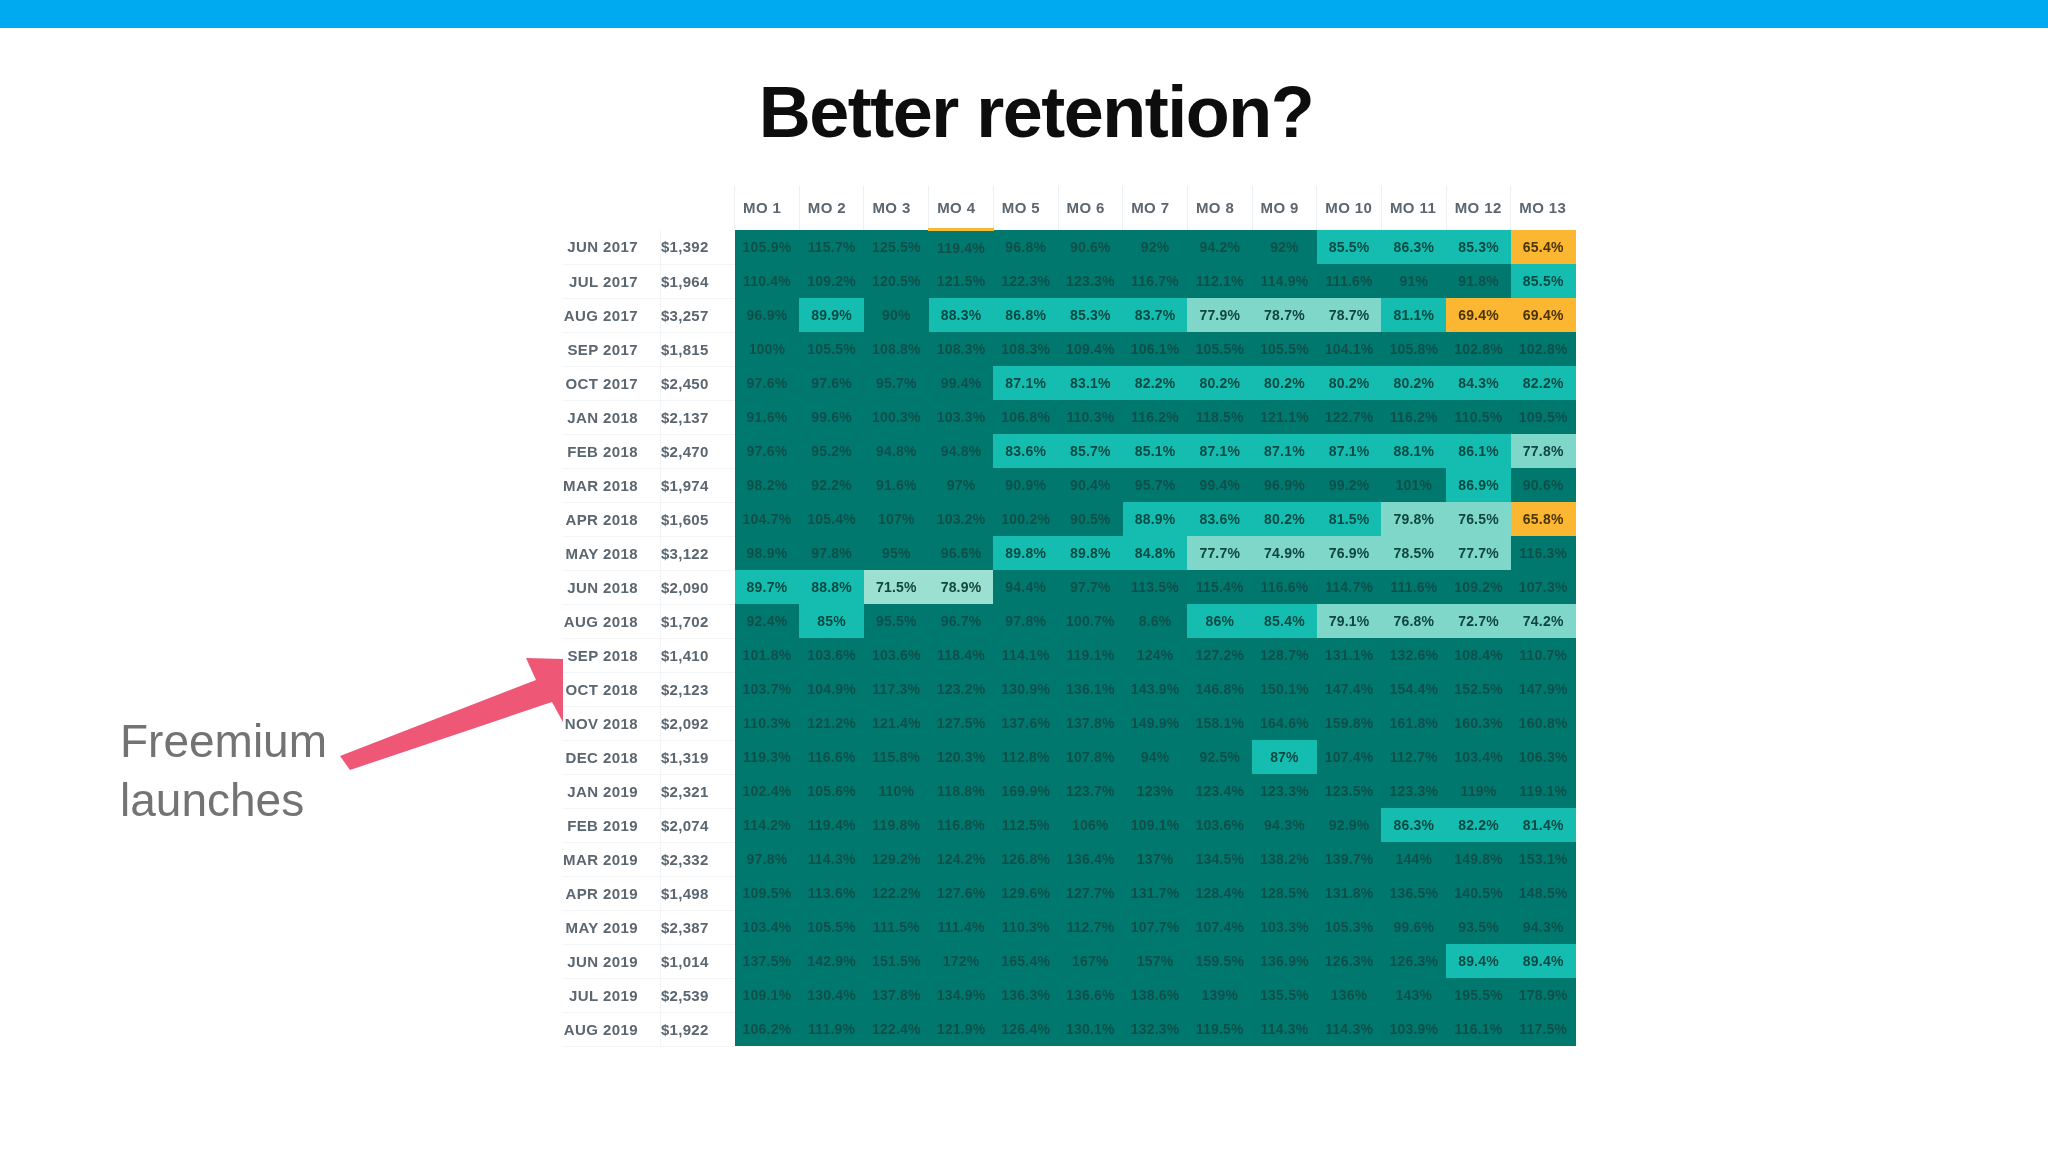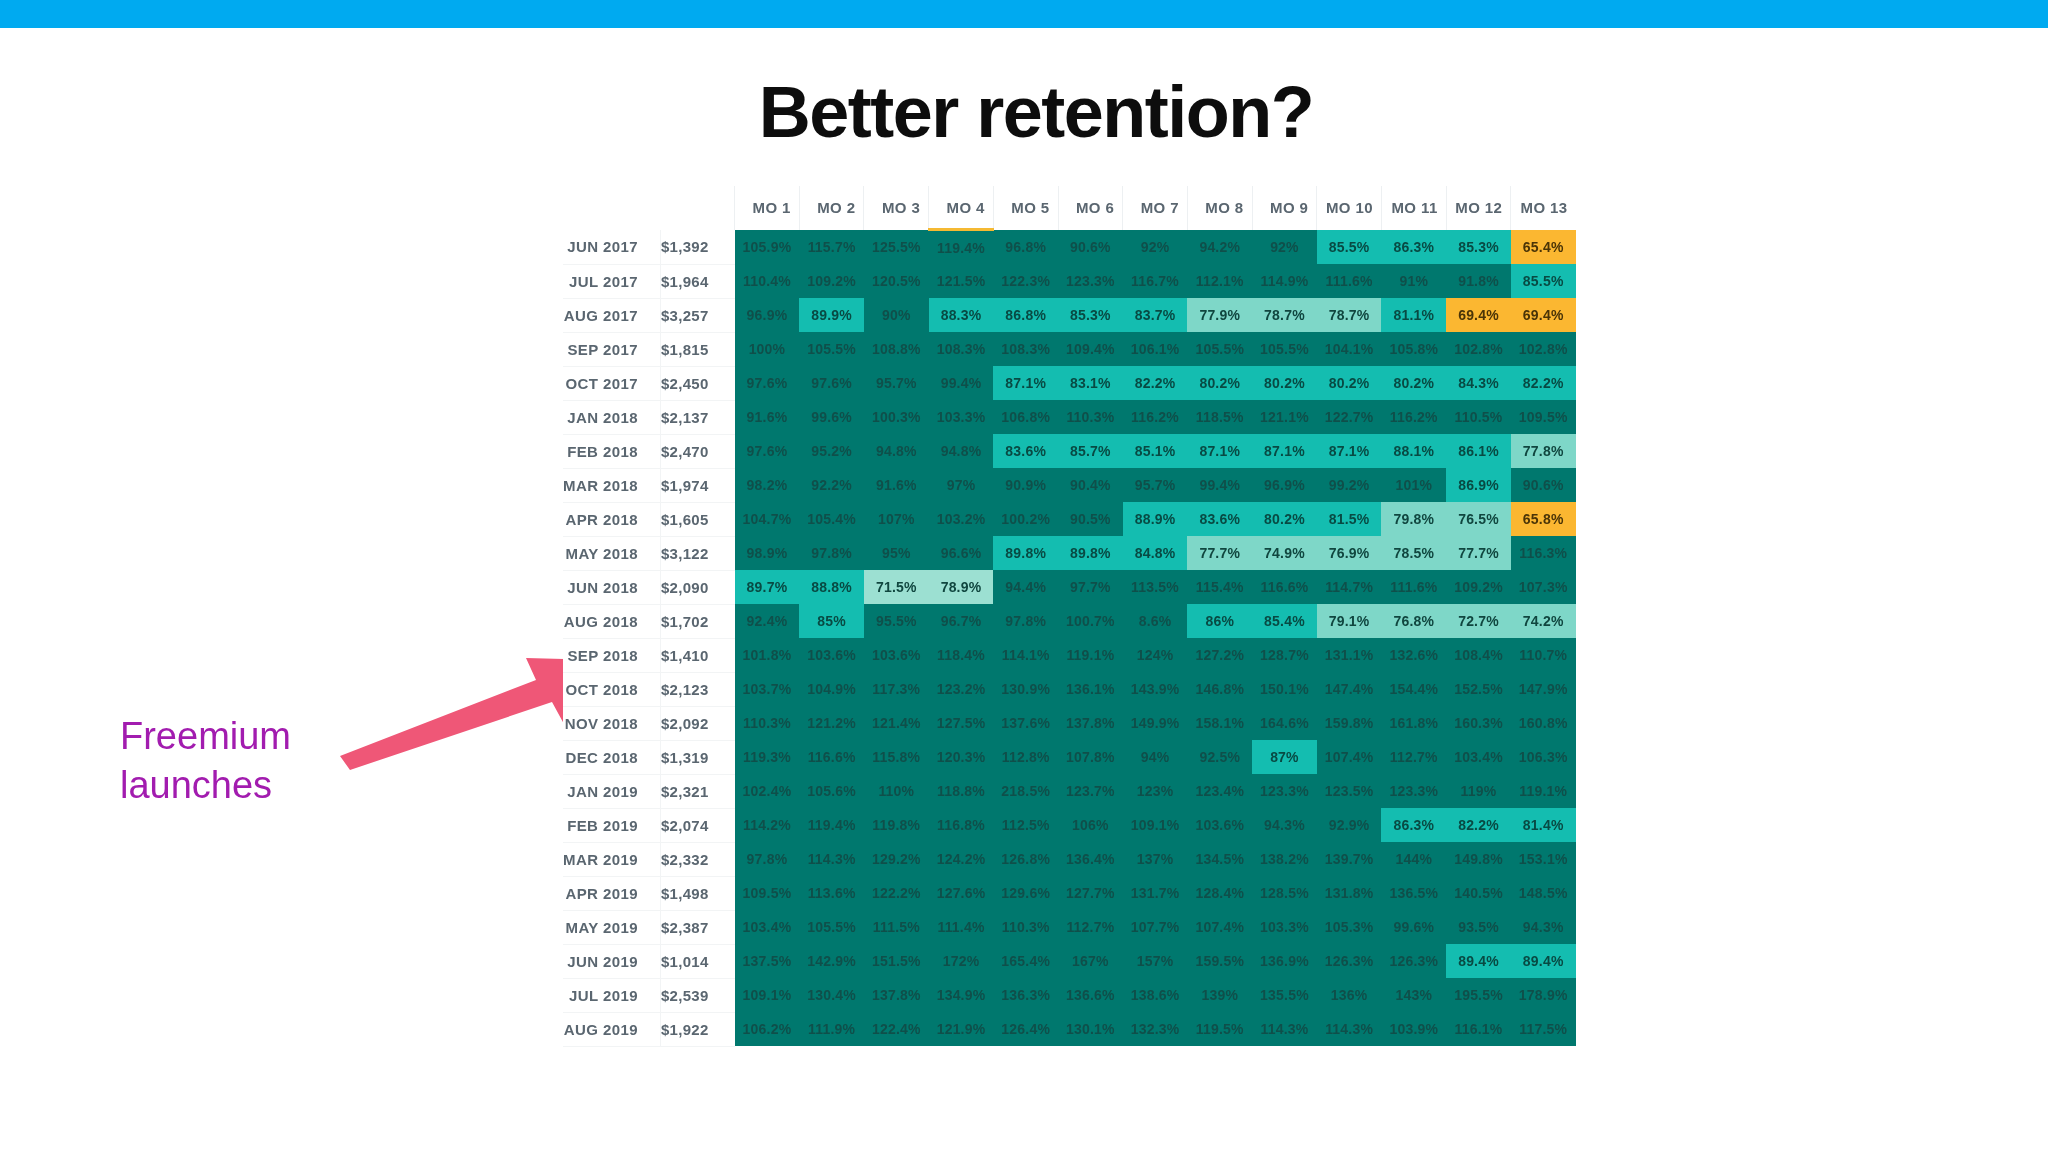--- a/index.html
+++ b/index.html
@@ -17,35 +17,35 @@
   #title{
     position:absolute;left:12px;top:76px;width:2048px;
     text-align:center;
     font-size:72px;font-weight:bold;color:#0d0d0d;
     letter-spacing:-1.5px;
     line-height:1;
   }
   
   #annotation{
     position:absolute;left:120px;top:712px;width:420px;
-    font-size:38px;line-height:1.28;color:#a21caf;
+    font-size:46px;line-height:1.28;color:#737373;
     font-weight:400;
   }
   #arrow{
     position:absolute;left:340px;top:650px;width:270px;height:120px;
   }
   
   #table-wrap{
     position:absolute;left:563px;top:186px;
   }
   table{border-collapse:collapse;}
   th.colhead{
     font-size:15px;font-weight:bold;color:#5a6670;
     letter-spacing:.4px;
-    text-align:right;
+    text-align:left;
     height:42px;
     width:47px;
     background:#ffffff;
     border-left:1px solid #edf0f2;
     vertical-align:middle;
     padding:0 8px;
   }
   th.colhead.accent{border-bottom:3px solid #f5b932;}
   th.blank{width:1px;background:#fff;border:none;}
   th.blank2{width:1px;background:#fff;border:none;}
@@ -395,21 +395,21 @@
           <td class="cell l1">103.4%</td>
           <td class="cell l1">106.3%</td>
         </tr>
         <tr>
           <td class="rowlabel">JAN 2019</td>
           <td class="rowvalue">$2,321</td>
           <td class="cell l1">102.4%</td>
           <td class="cell l1">105.6%</td>
           <td class="cell l1">110%</td>
           <td class="cell l1">118.8%</td>
-          <td class="cell l1">218.5%</td>
+          <td class="cell l1">169.9%</td>
           <td class="cell l1">123.7%</td>
           <td class="cell l1">123%</td>
           <td class="cell l1">123.4%</td>
           <td class="cell l1">123.3%</td>
           <td class="cell l1">123.5%</td>
           <td class="cell l1">123.3%</td>
           <td class="cell l1">119%</td>
           <td class="cell l1">119.1%</td>
         </tr>
         <tr>

